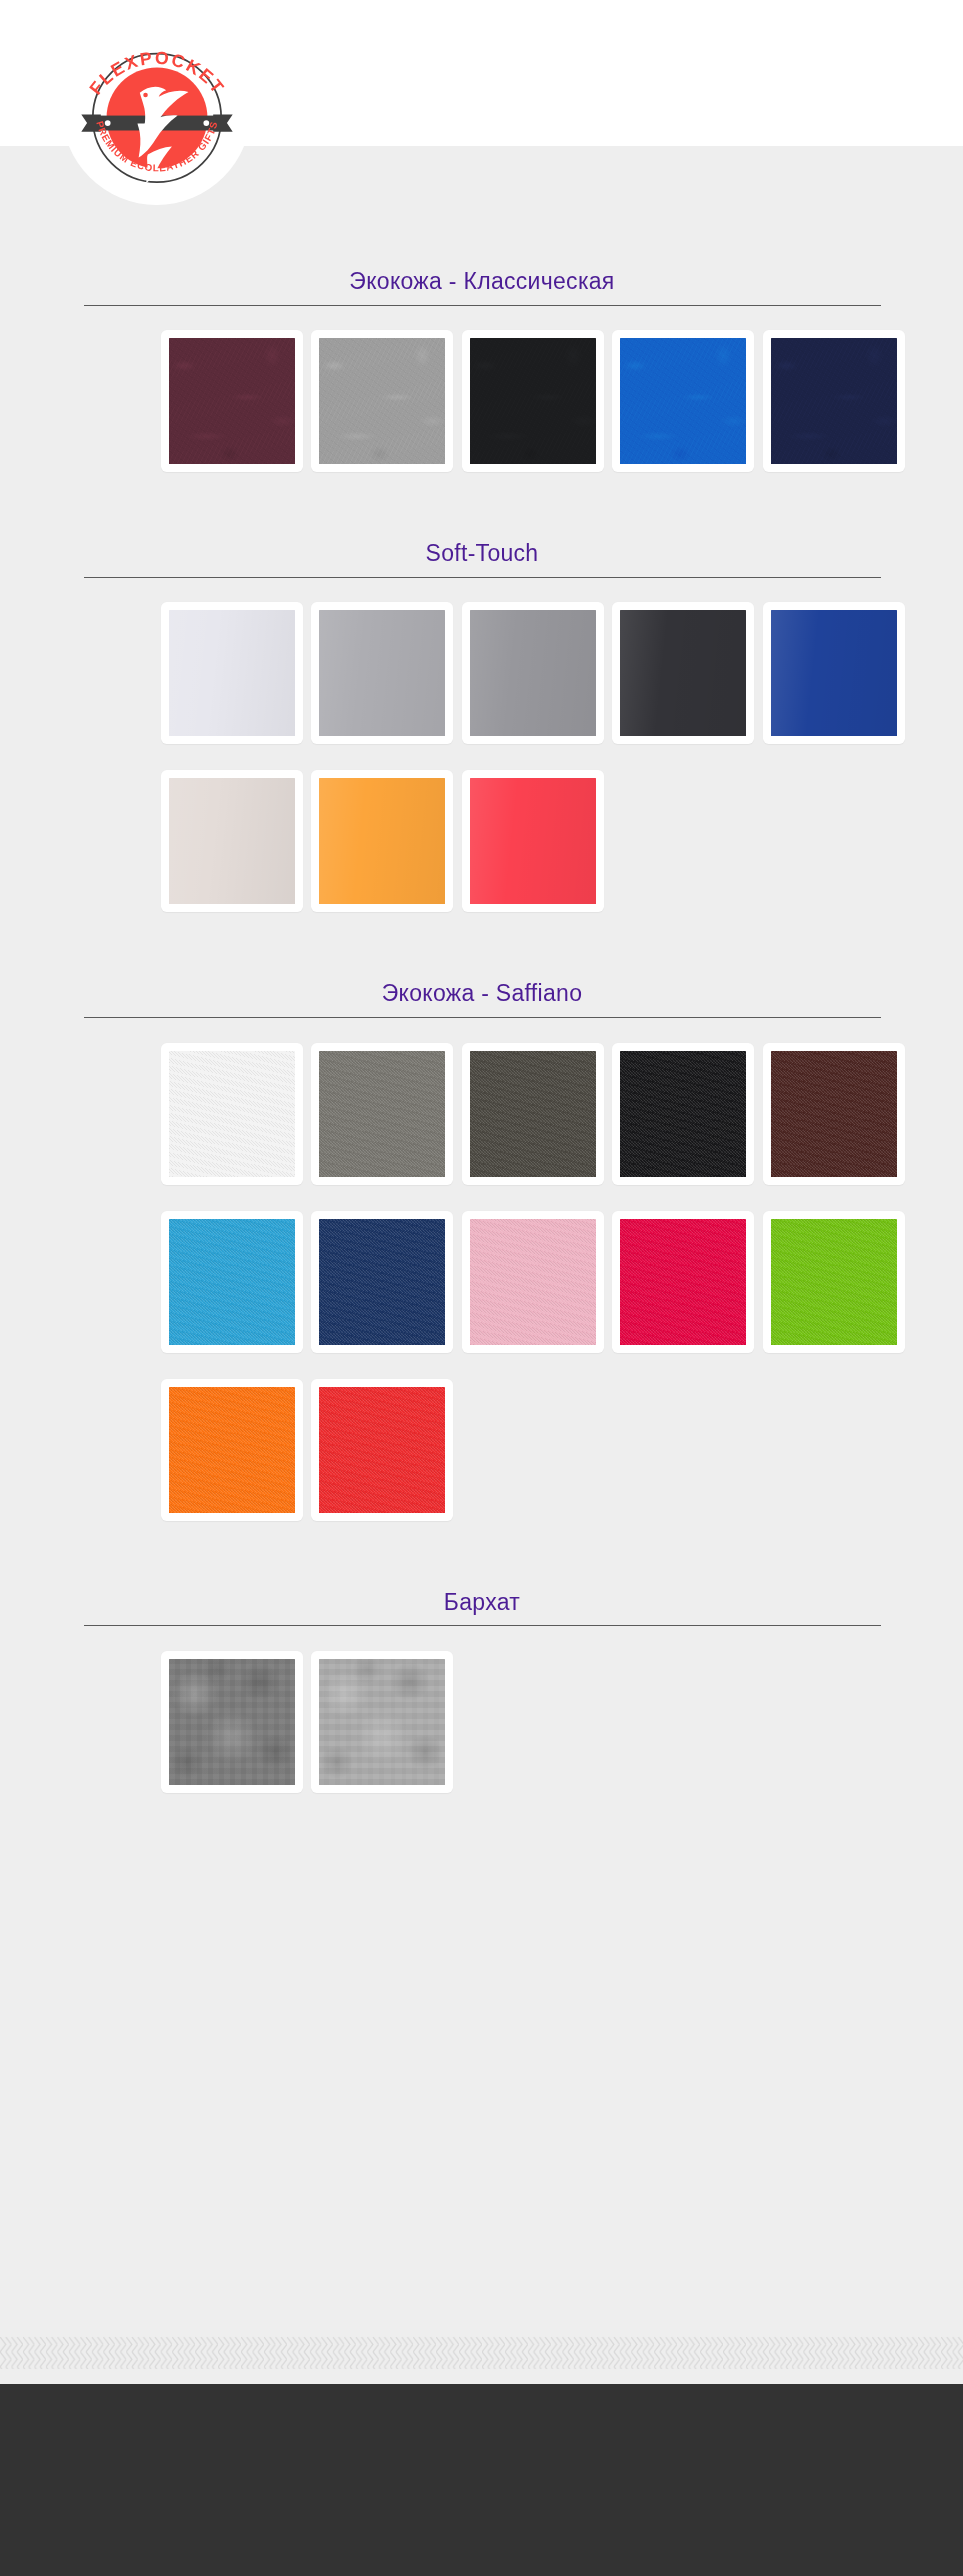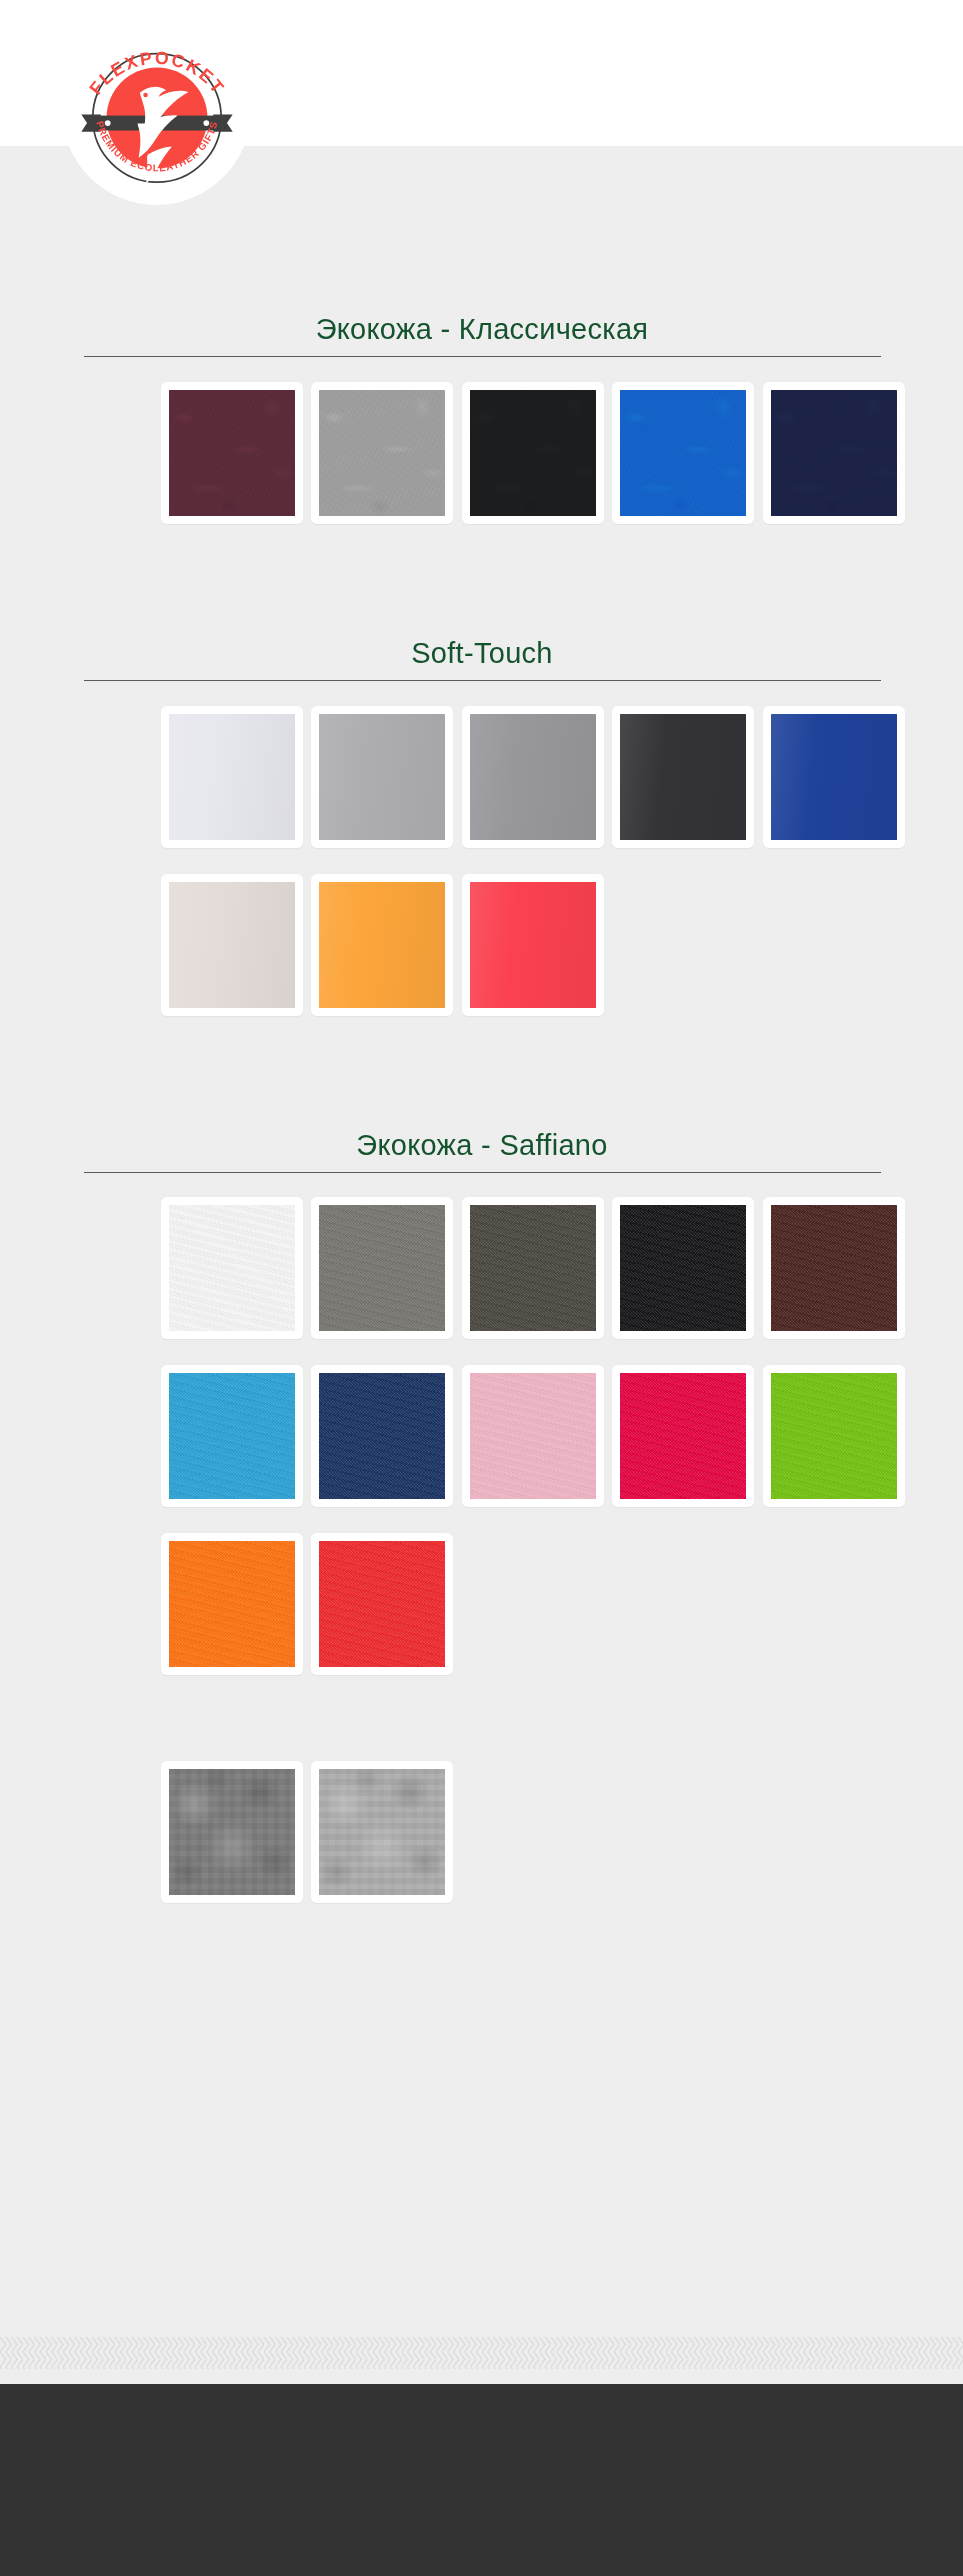--- a/index.html
+++ b/index.html
@@ -71,27 +71,26 @@
   }
 
   .section-head {
     position: relative;
     width: 797px;
     margin: 0 auto;
     text-align: center;
     padding-bottom: 8px;
   }
   .section-title {
-    font-size: 29px;
-    color: #14532d;
+    font-size: 23px;
+    color: #4c1d95;
     font-weight: 400;
     letter-spacing: 0.3px;
     line-height: 1.1;
     padding-bottom: 10.3px;
-    margin-top: 45px;
   }
   .section-rule {
     width: 797px;
     height: 0.6px;
     background: #5a5a5a;
     margin: 0 auto;
   }
 
   .swatch-row {
     display: flex;
@@ -336,20 +335,24 @@
         <div class="swatch-row" style="padding-top: 26px;">
           <div class="swatch-card">
             <div class="swatch-tile tex-saffiano" style="background: rgb(251, 114, 18);"></div>
           </div>
           <div class="swatch-card">
             <div class="swatch-tile tex-saffiano" style="background: rgb(236, 43, 46);"></div>
           </div>
         </div>
       </div>
       <div class="section" style="padding-top: 69px;">
+        <div class="section-head">
+          <div class="section-title">Бархат</div>
+          <div class="section-rule"></div>
+        </div>
         <div class="swatch-row">
           <div class="swatch-card">
             <div class="swatch-tile tex-velvet" style="background: rgb(124, 124, 124);"></div>
           </div>
           <div class="swatch-card">
             <div class="swatch-tile tex-velvet" style="background: rgb(173, 173, 173);"></div>
           </div>
         </div>
       </div>
     </div>

